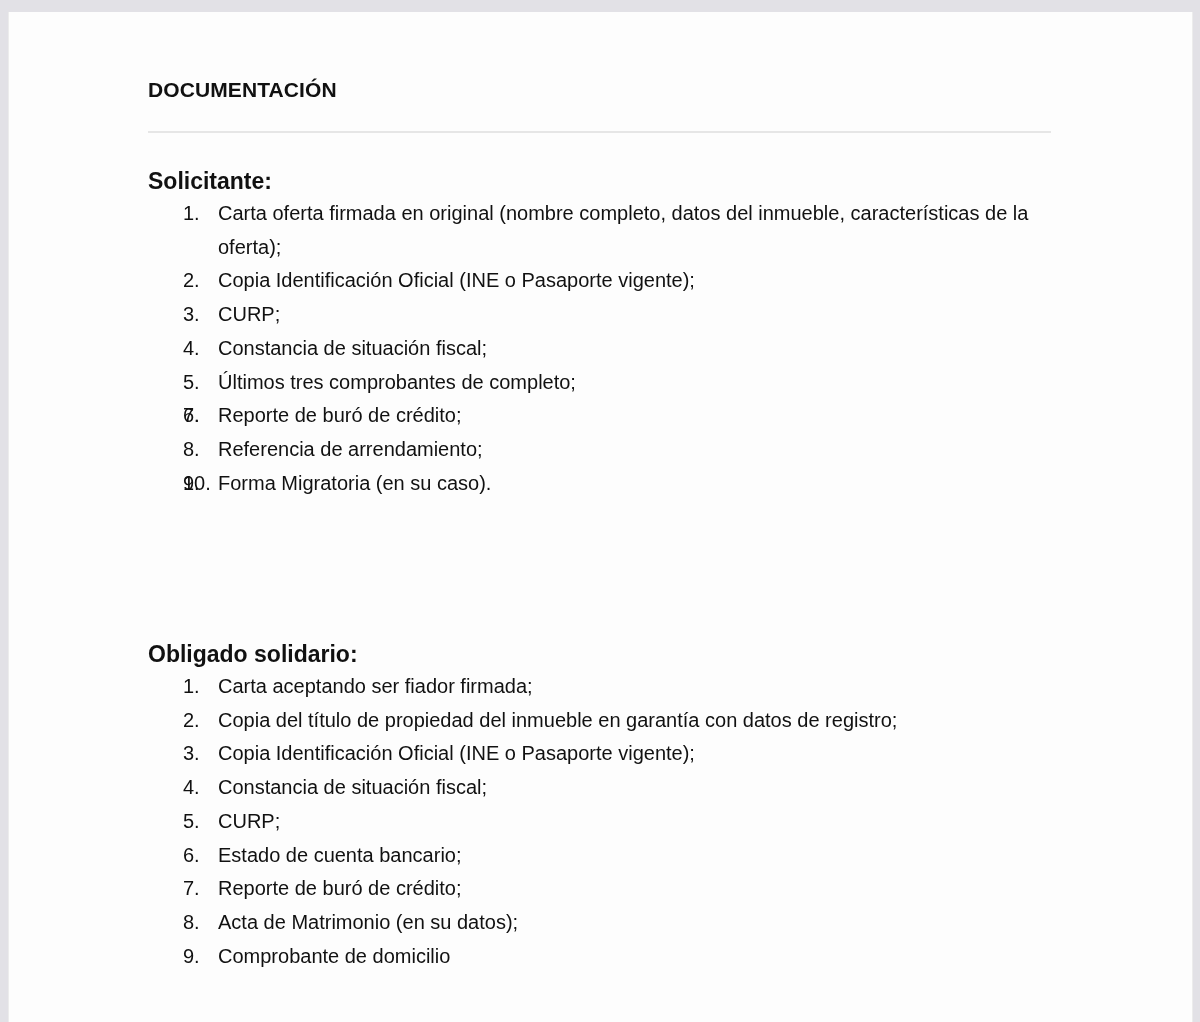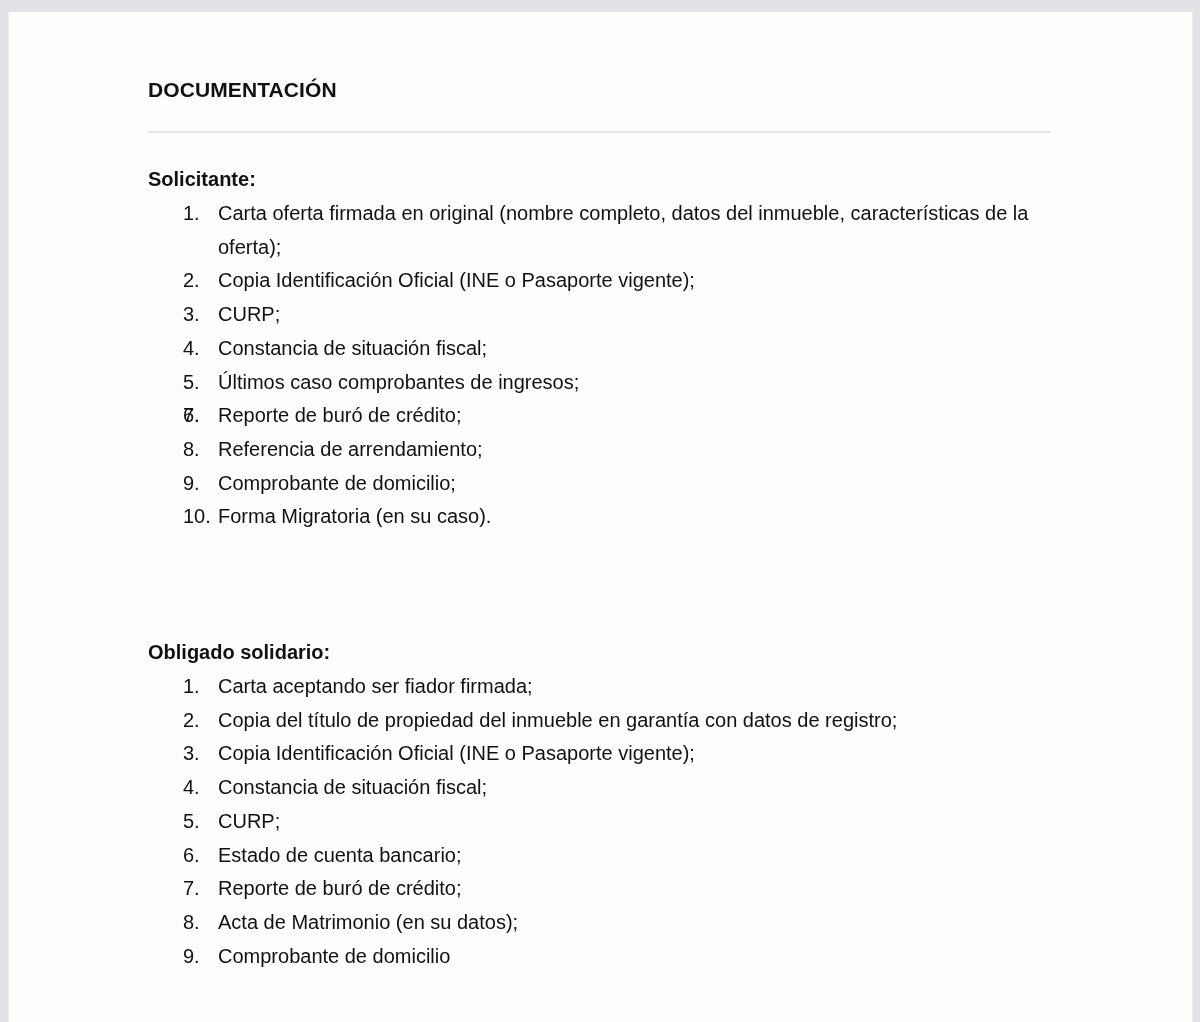--- a/index.html
+++ b/index.html
@@ -21,21 +21,21 @@
   .title {
     position: absolute; left: 139px; top: 66px;
     font-size: 21px; font-weight: bold; letter-spacing: 0.1px;
   }
   .rule {
     position: absolute; left: 139px; top: 119px;
     width: 903px; height: 0; border-top: 2px solid #e6e6e6;
   }
   .section-heading {
     position: absolute; left: 139px;
-    font-size: 20px; font-weight: bold;
+    font-size: 23px; font-weight: bold;
   }
   .list { position: absolute; left: 0; margin: 0; padding: 0; list-style: none; }
   .item {
     position: relative; font-size: 20px; line-height: 33.7px;
     padding-left: 209px; width: 830px;
   }
   .num { position: absolute; left: 174px; top: 0; }
 </style>
 </head>
 <body>
@@ -43,25 +43,25 @@
 <div class="page">
   <div class="title">DOCUMENTACIÓN</div>
   <div class="rule"></div>
 
   <div class="section-heading" style="top:156px;">Solicitante:</div>
   <ul class="list" style="top:185px;">
     <li class="item"><span class="num">1.</span><span>Carta oferta firmada en original (nombre completo, datos del inmueble, características de la oferta);</span></li>
     <li class="item"><span class="num">2.</span><span>Copia Identificación Oficial (INE o Pasaporte vigente);</span></li>
     <li class="item"><span class="num">3.</span><span>CURP;</span></li>
     <li class="item"><span class="num">4.</span><span>Constancia de situación fiscal;</span></li>
-    <li class="item"><span class="num">5.</span><span>Últimos caso comprobantes de ingresos;</span></li>
+    <li class="item"><span class="num">5.</span><span>Últimos tres comprobantes de completo;</span></li>
     <li class="item"><span class="num">6.</span></li>
     <li class="item"><span class="num">7.</span><span>Reporte de buró de crédito;</span></li>
     <li class="item"><span class="num">8.</span><span>Referencia de arrendamiento;</span></li>
-    <li class="item"><span class="num">9.</span><span>Comprobante de domicilio;</span></li>
+    <li class="item"><span class="num">9.</span></li>
     <li class="item"><span class="num">10.</span><span>Forma Migratoria (en su caso).</span></li>
   </ul>
 
   <div class="section-heading" style="top:629px;">Obligado solidario:</div>
   <ul class="list" style="top:658px;">
     <li class="item"><span class="num">1.</span><span>Carta aceptando ser fiador firmada;</span></li>
     <li class="item"><span class="num">2.</span><span>Copia del título de propiedad del inmueble en garantía con datos de registro;</span></li>
     <li class="item"><span class="num">3.</span><span>Copia Identificación Oficial (INE o Pasaporte vigente);</span></li>
     <li class="item"><span class="num">4.</span><span>Constancia de situación fiscal;</span></li>
     <li class="item"><span class="num">5.</span><span>CURP;</span></li>

